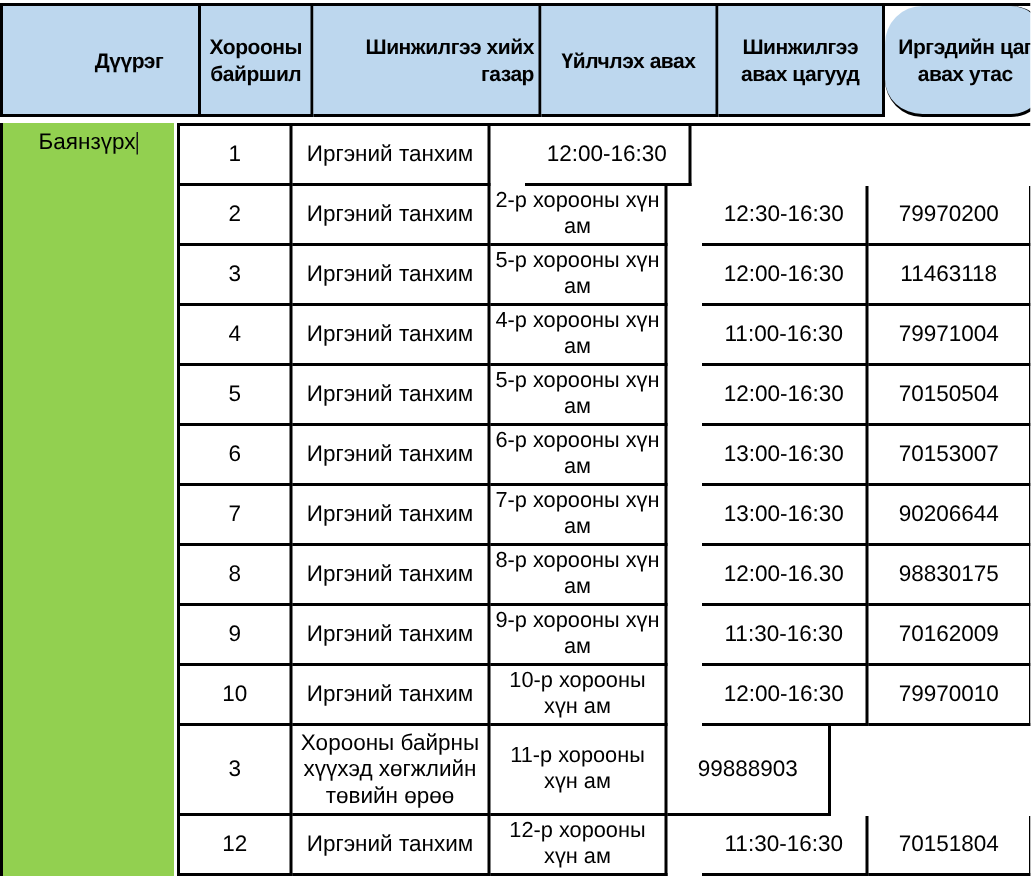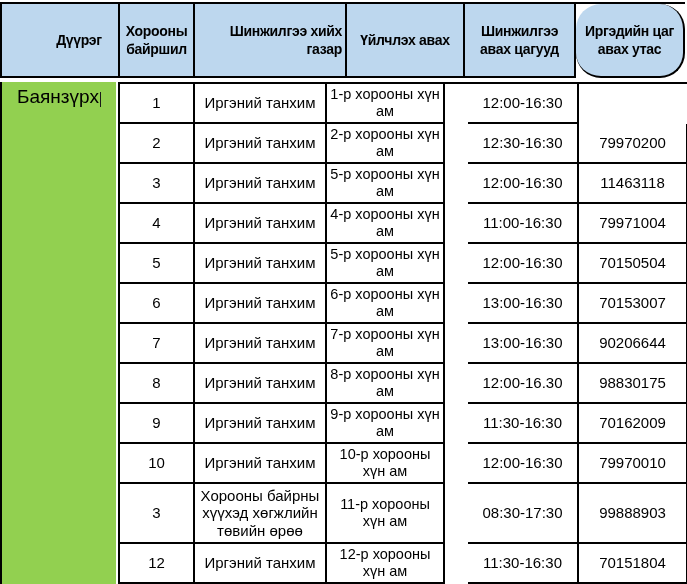--- a/index.html
+++ b/index.html
@@ -25,36 +25,36 @@
     border-bottom:2px solid var(--border,#000);
     background:var(--header-bg,#BDD7EE);
     display:flex;align-items:center;justify-content:center;
     text-align:center;
     font-weight:bold;
     font-size:14px;
     letter-spacing:-0.3px;
     line-height:1.3;
     padding:0 3px;
   }
-  .hc1{width:118px;padding-left:41px;}
+  .hc1{width:132px;padding-left:41px;}
   .hc2{width:75px;}
   .hc3{width:152px;text-align:right;}
   .hc4{width:118px;}
   .hc5{width:111px;}
   .hc6{width:109px;border-radius:25px;}
 
   
   .district-cell{
     position:absolute;left:0;top:82px;
     box-sizing:border-box;
     width:116px;height:502px;
     background:var(--district-bg,#92D050);
     border-left:2px solid var(--border,#000);
     text-align:center;
-    font-size:19px;
+    font-size:15px;
     padding-top:4px;
   }
   .edit-cursor{
     display:inline-block;
     width:0;height:15px;
     border-left:1px solid #1a1a1a;
     margin-left:1px;
     vertical-align:text-bottom;
   }
 
@@ -96,21 +96,20 @@
     <div class="header-cell hc5">Шинжилгээ авах цагууд</div>
     <div class="header-cell hc6">Иргэдийн цаг авах утас</div>
   </div>
 
   <div class="district-cell"><span>Баянзүрх</span><span class="edit-cursor"></span></div>
 
   <div class="data-grid" id="data-grid">
     <div class="row">
       <div class="cell c-loc">1</div>
       <div class="cell c-place">Иргэний танхим</div>
-      <div class="cell c-khoroo">1-р хорооны хүн ам</div>
       <div class="cell c-hours">12:00-16:30</div>
     </div>
 
     <div class="row">
       <div class="cell c-loc">2</div>
       <div class="cell c-place">Иргэний танхим</div>
       <div class="cell c-khoroo">2-р хорооны хүн ам</div>
       <div class="cell c-hours">12:30-16:30</div>
       <div class="cell c-phone">79970200</div>
     </div>
@@ -176,21 +175,20 @@
       <div class="cell c-place">Иргэний танхим</div>
       <div class="cell c-khoroo">10-р хорооны хүн ам</div>
       <div class="cell c-hours">12:00-16:30</div>
       <div class="cell c-phone">79970010</div>
     </div>
 
     <div class="row tall">
       <div class="cell c-loc">3</div>
       <div class="cell c-place">Хорооны байрны хүүхэд хөгжлийн төвийн өрөө</div>
       <div class="cell c-khoroo">11-р хорооны хүн ам</div>
-      <div class="cell c-hours">08:30-17:30</div>
       <div class="cell c-phone">99888903</div>
     </div>
 
     <div class="row">
       <div class="cell c-loc">12</div>
       <div class="cell c-place">Иргэний танхим</div>
       <div class="cell c-khoroo">12-р хорооны хүн ам</div>
       <div class="cell c-hours">11:30-16:30</div>
       <div class="cell c-phone">70151804</div>
     </div>

